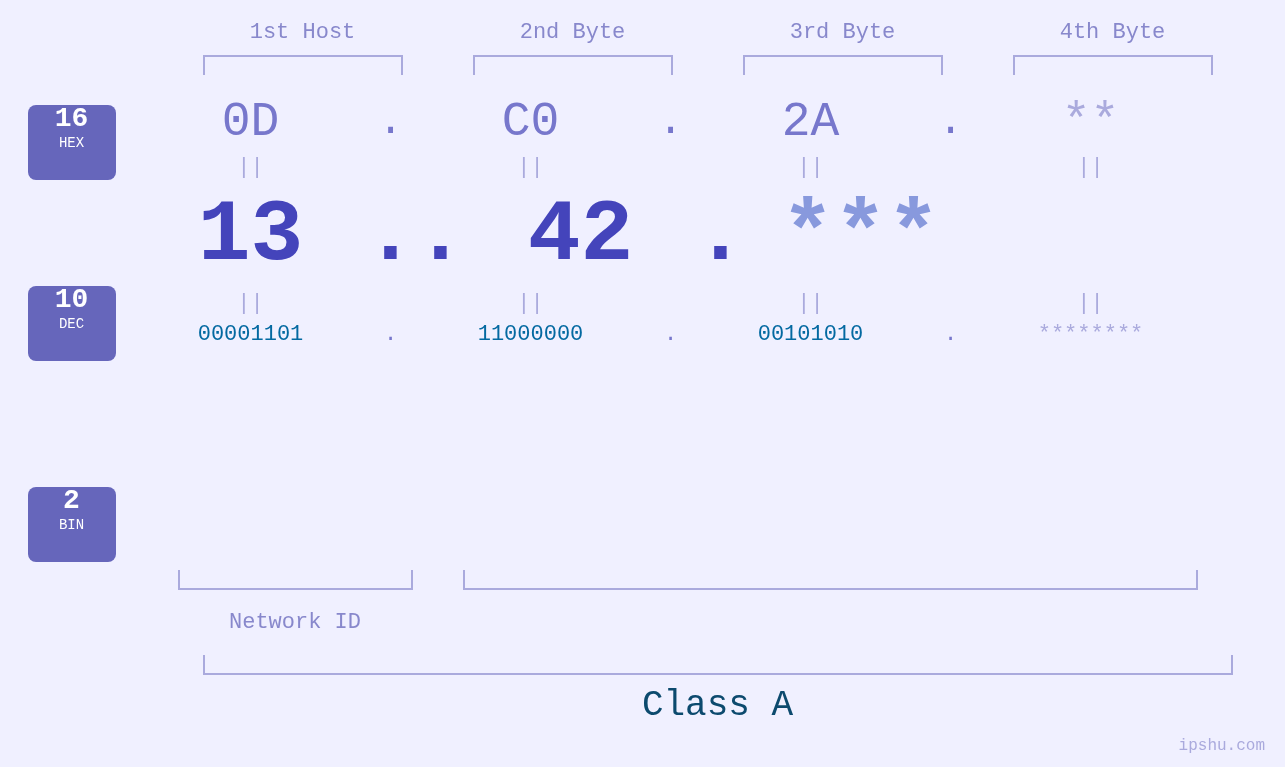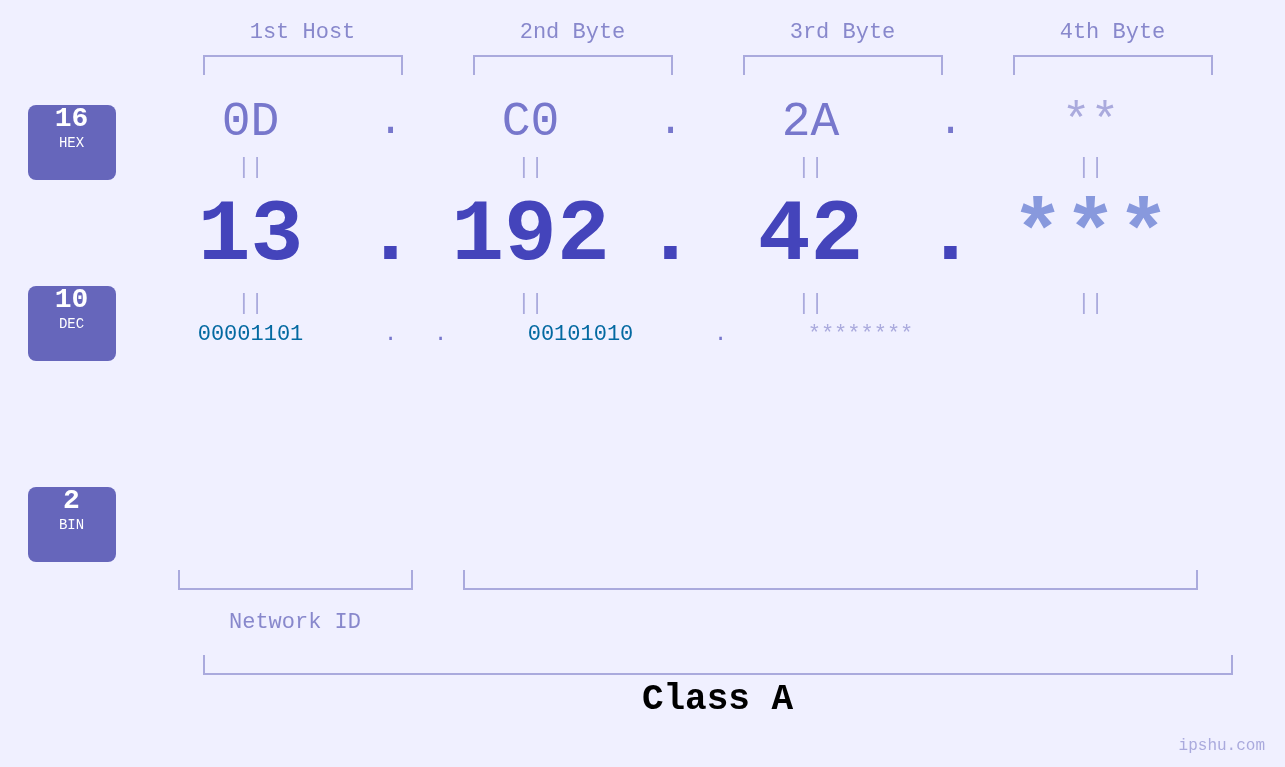--- a/index.html
+++ b/index.html
@@ -268,24 +268,23 @@
     .class-bracket {
       width: 1030px;
       height: 20px;
       border-bottom: 2px solid #aaaadd;
       border-left: 2px solid #aaaadd;
       border-right: 2px solid #aaaadd;
     }
 
     .class-label {
       font-size: 36px;
-      color: #000000;
-      font-family: 'Courier New', Courier, monospace;
-      margin-top: 4px;
-      font-weight: bold;
+      color: #0c4a6e;
+      font-family: 'Courier New', Courier, monospace;
+      margin-top: 10px;
     }
 
     
     .watermark {
       position: absolute;
       bottom: 12px;
       right: 20px;
       color: #aaaadd;
       font-size: 16px;
       font-family: 'Courier New', Courier, monospace;
@@ -359,23 +358,20 @@
         <div class="eq-cell">||</div>
       </div>
 
       <div class="value-row" style="align-items: flex-end;">
         <div class="cell">
           <span class="dec-value">13</span>
         </div>
         <div class="dot-cell">
           <span class="dec-dot">.</span>
         </div>
-        <div class="cell">
-          <span class="dec-value">192</span>
-        </div>
         <div class="dot-cell">
           <span class="dec-dot">.</span>
         </div>
         <div class="cell">
           <span class="dec-value">42</span>
         </div>
         <div class="dot-cell">
           <span class="dec-dot">.</span>
         </div>
         <div class="cell">
@@ -392,20 +388,23 @@
         <div class="eq-dot-cell"></div>
         <div class="eq-cell">||</div>
       </div>
 
       <div class="value-row">
         <div class="cell">
           <span class="bin-value">00001101</span>
         </div>
         <div class="dot-cell" style="font-size:22px;">
           <span>.</span>
+        </div>
+        <div class="cell">
+          <span class="bin-value">11000000</span>
         </div>
         <div class="dot-cell" style="font-size:22px;">
           <span>.</span>
         </div>
         <div class="cell">
           <span class="bin-value">00101010</span>
         </div>
         <div class="dot-cell" style="font-size:22px;">
           <span>.</span>
         </div>

